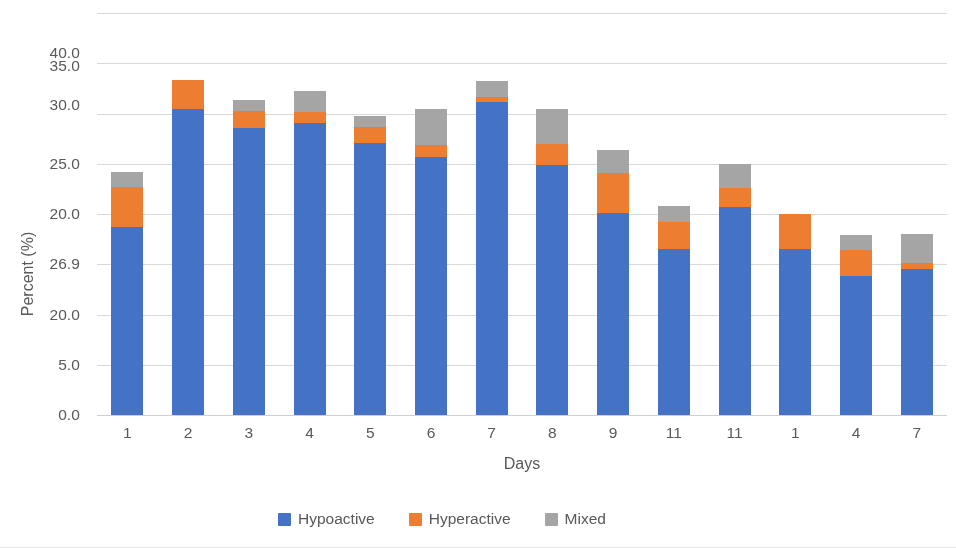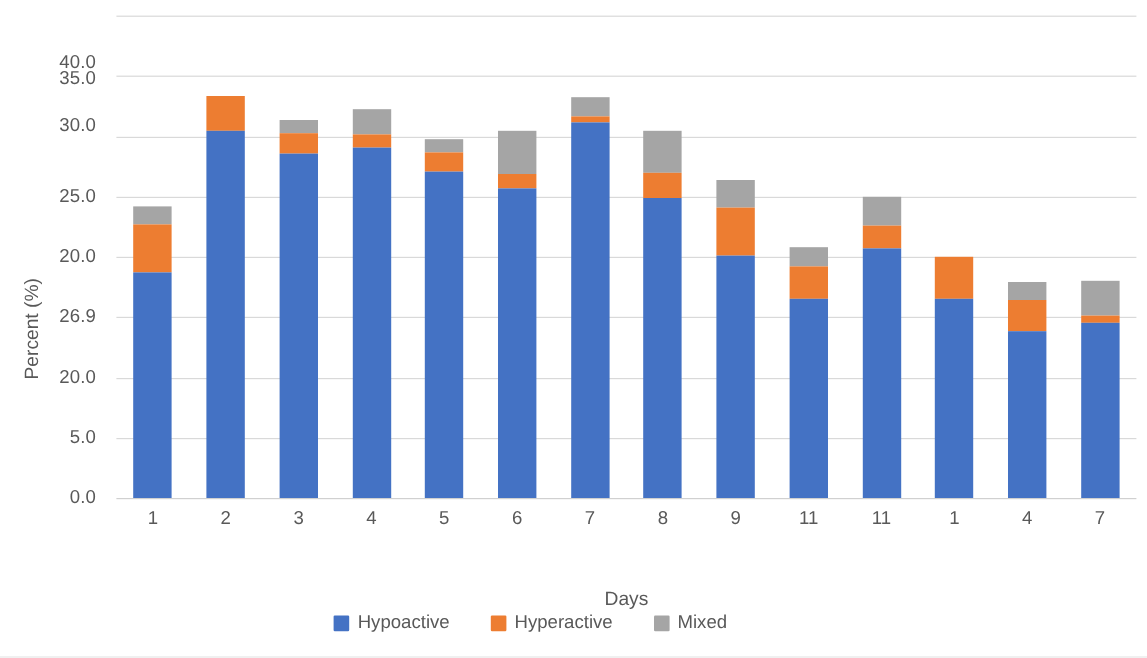--- a/index.html
+++ b/index.html
@@ -118,21 +118,20 @@
     line-height: 30px;
   }
   .x-axis-title {
     position: absolute;
     left: 97px;
     top: 455px;
     width: 850px;
     text-align: center;
     font-size: 16px;
     color: #595959;
-    margin-top: 36px;
   }
 
   
   .legend {
     position: absolute;
     left: 0;
     top: 510px;
     width: 884px;
     display: flex;
     justify-content: center;

